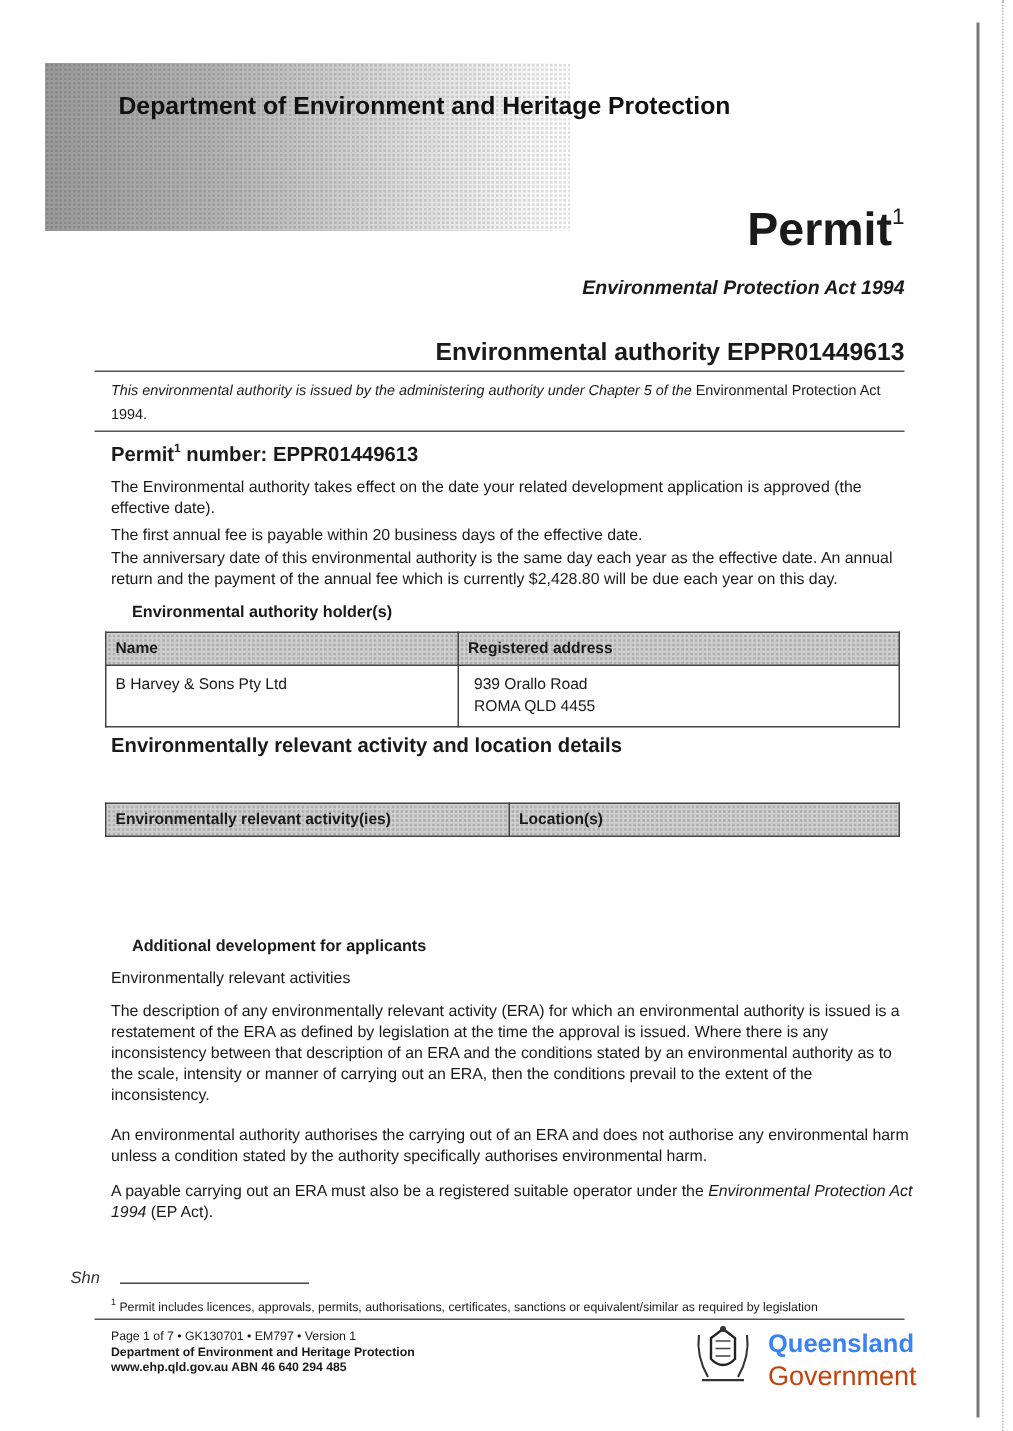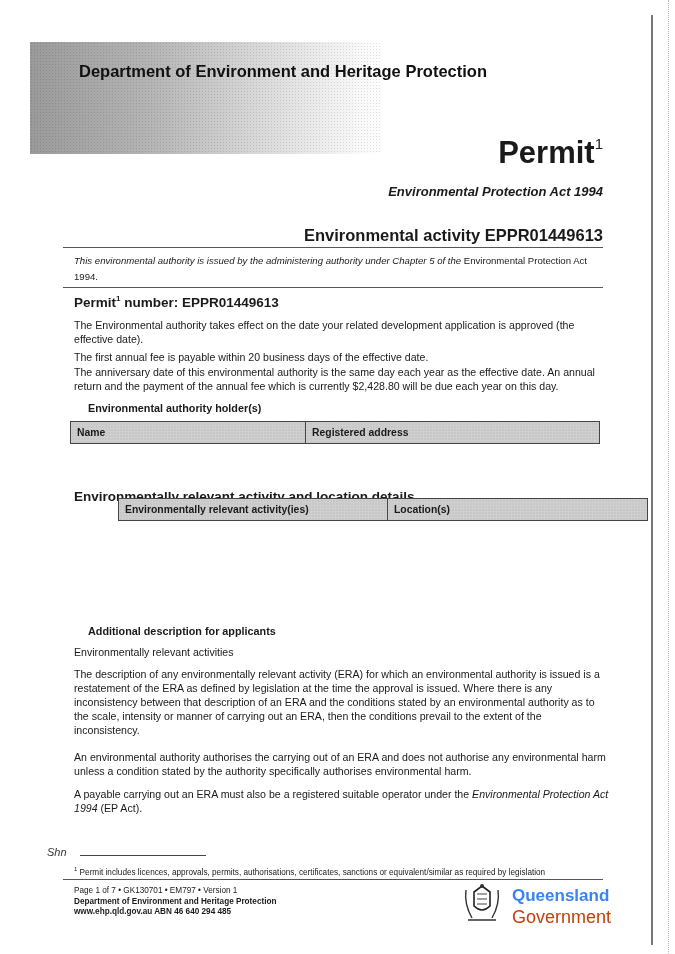--- a/index.html
+++ b/index.html
@@ -40,53 +40,60 @@
   .edge { position:absolute; left:651px; top:15px; width:2px; height:930px; background:#777; }
   .edge2 { position:absolute; left:668px; top:0; width:1px; height:954px; border-left:1px dotted #bbb; }
 </style>
 </head>
 <body>
 
 <div class="banner"></div>
 <div class="dept">Department of Environment and Heritage Protection</div>
 <div class="permit-title"><span>Permit</span><sup>1</sup></div>
 <div class="act-sub">Environmental Protection Act 1994</div>
-<div class="ea-title">Environmental activity EPPR01449613</div>
+<div class="ea-title">Environmental authority EPPR01449613</div>
 <div class="rule" style="top:247px"></div>
 
 <div class="issued"><i>This environmental authority is issued by the administering authority under Chapter 5 of the</i><span> Environmental Protection Act 1994.</span></div>
 <div class="rule" style="top:287px"></div>
 
 <div class="pn"><span>Permit</span><sup>1</sup><span> number: EPPR01449613</span></div>
 
 <div class="p" style="top:318px">The Environmental authority takes effect on the date your related development application is approved (the effective date).</div>
 <div class="p" style="top:350px">The first annual fee is payable within 20 business days of the effective date.</div>
 <div class="p" style="top:365px">The anniversary date of this environmental authority is the same day each year as the effective date. An annual return and the payment of the annual fee which is currently $2,428.80 will be due each year on this day.</div>
 
 <div class="h3" style="top:402px">Environmental authority holder(s)</div>
 <table style="top:421px; width:530px;border-radius:21px;">
   <tbody>
       <tr>
     <th style="width:222px">Name</th>
     <th>Registered address</th>
   </tr>
+  <tr>
+    <td>B Harvey &amp; Sons Pty Ltd</td>
+    <td style="padding-left:10px">
+          <div>939 Orallo Road</div>
+          <div>ROMA QLD 4455</div>
+        </td>
+  </tr>
 </tbody>
   </table>
 
 <div class="h2" style="top:489px">Environmentally relevant activity and location details</div>
-<table style="top:498px; width:530px;margin-left:48px;">
+<table style="top:535px; width:530px;">
   <tbody>
       <tr>
     <th style="width:256px">Environmentally relevant activity(ies)</th>
     <th>Location(s)</th>
   </tr>
 </tbody>
   </table>
 
-<div class="h3" style="top:625px">Additional description for applicants</div>
+<div class="h3" style="top:625px">Additional development for applicants</div>
 <div class="p" style="top:645px">Environmentally relevant activities</div>
 <div class="p" style="top:667px">The description of any environmentally relevant activity (ERA) for which an environmental authority is issued is a restatement of the ERA as defined by legislation at the time the approval is issued. Where there is any inconsistency between that description of an ERA and the conditions stated by an environmental authority as to the scale, intensity or manner of carrying out an ERA, then the conditions prevail to the extent of the inconsistency.</div>
 <div class="p" style="top:750px">An environmental authority authorises the carrying out of an ERA and does not authorise any environmental harm unless a condition stated by the authority specifically authorises environmental harm.</div>
 <div class="p" style="top:787px"><span>A payable carrying out an ERA must also be a registered suitable operator under the </span><i>Environmental Protection Act 1994</i><span> (EP Act).</span></div>
 
 <div class="sig">Shn</div>
 <div class="fnrule"></div>
 <div class="footnote"><sup>1</sup><span> Permit includes licences, approvals, permits, authorisations, certificates, sanctions or equivalent/similar as required by legislation</span></div>
 <div class="rule" style="top:879px"></div>
 

